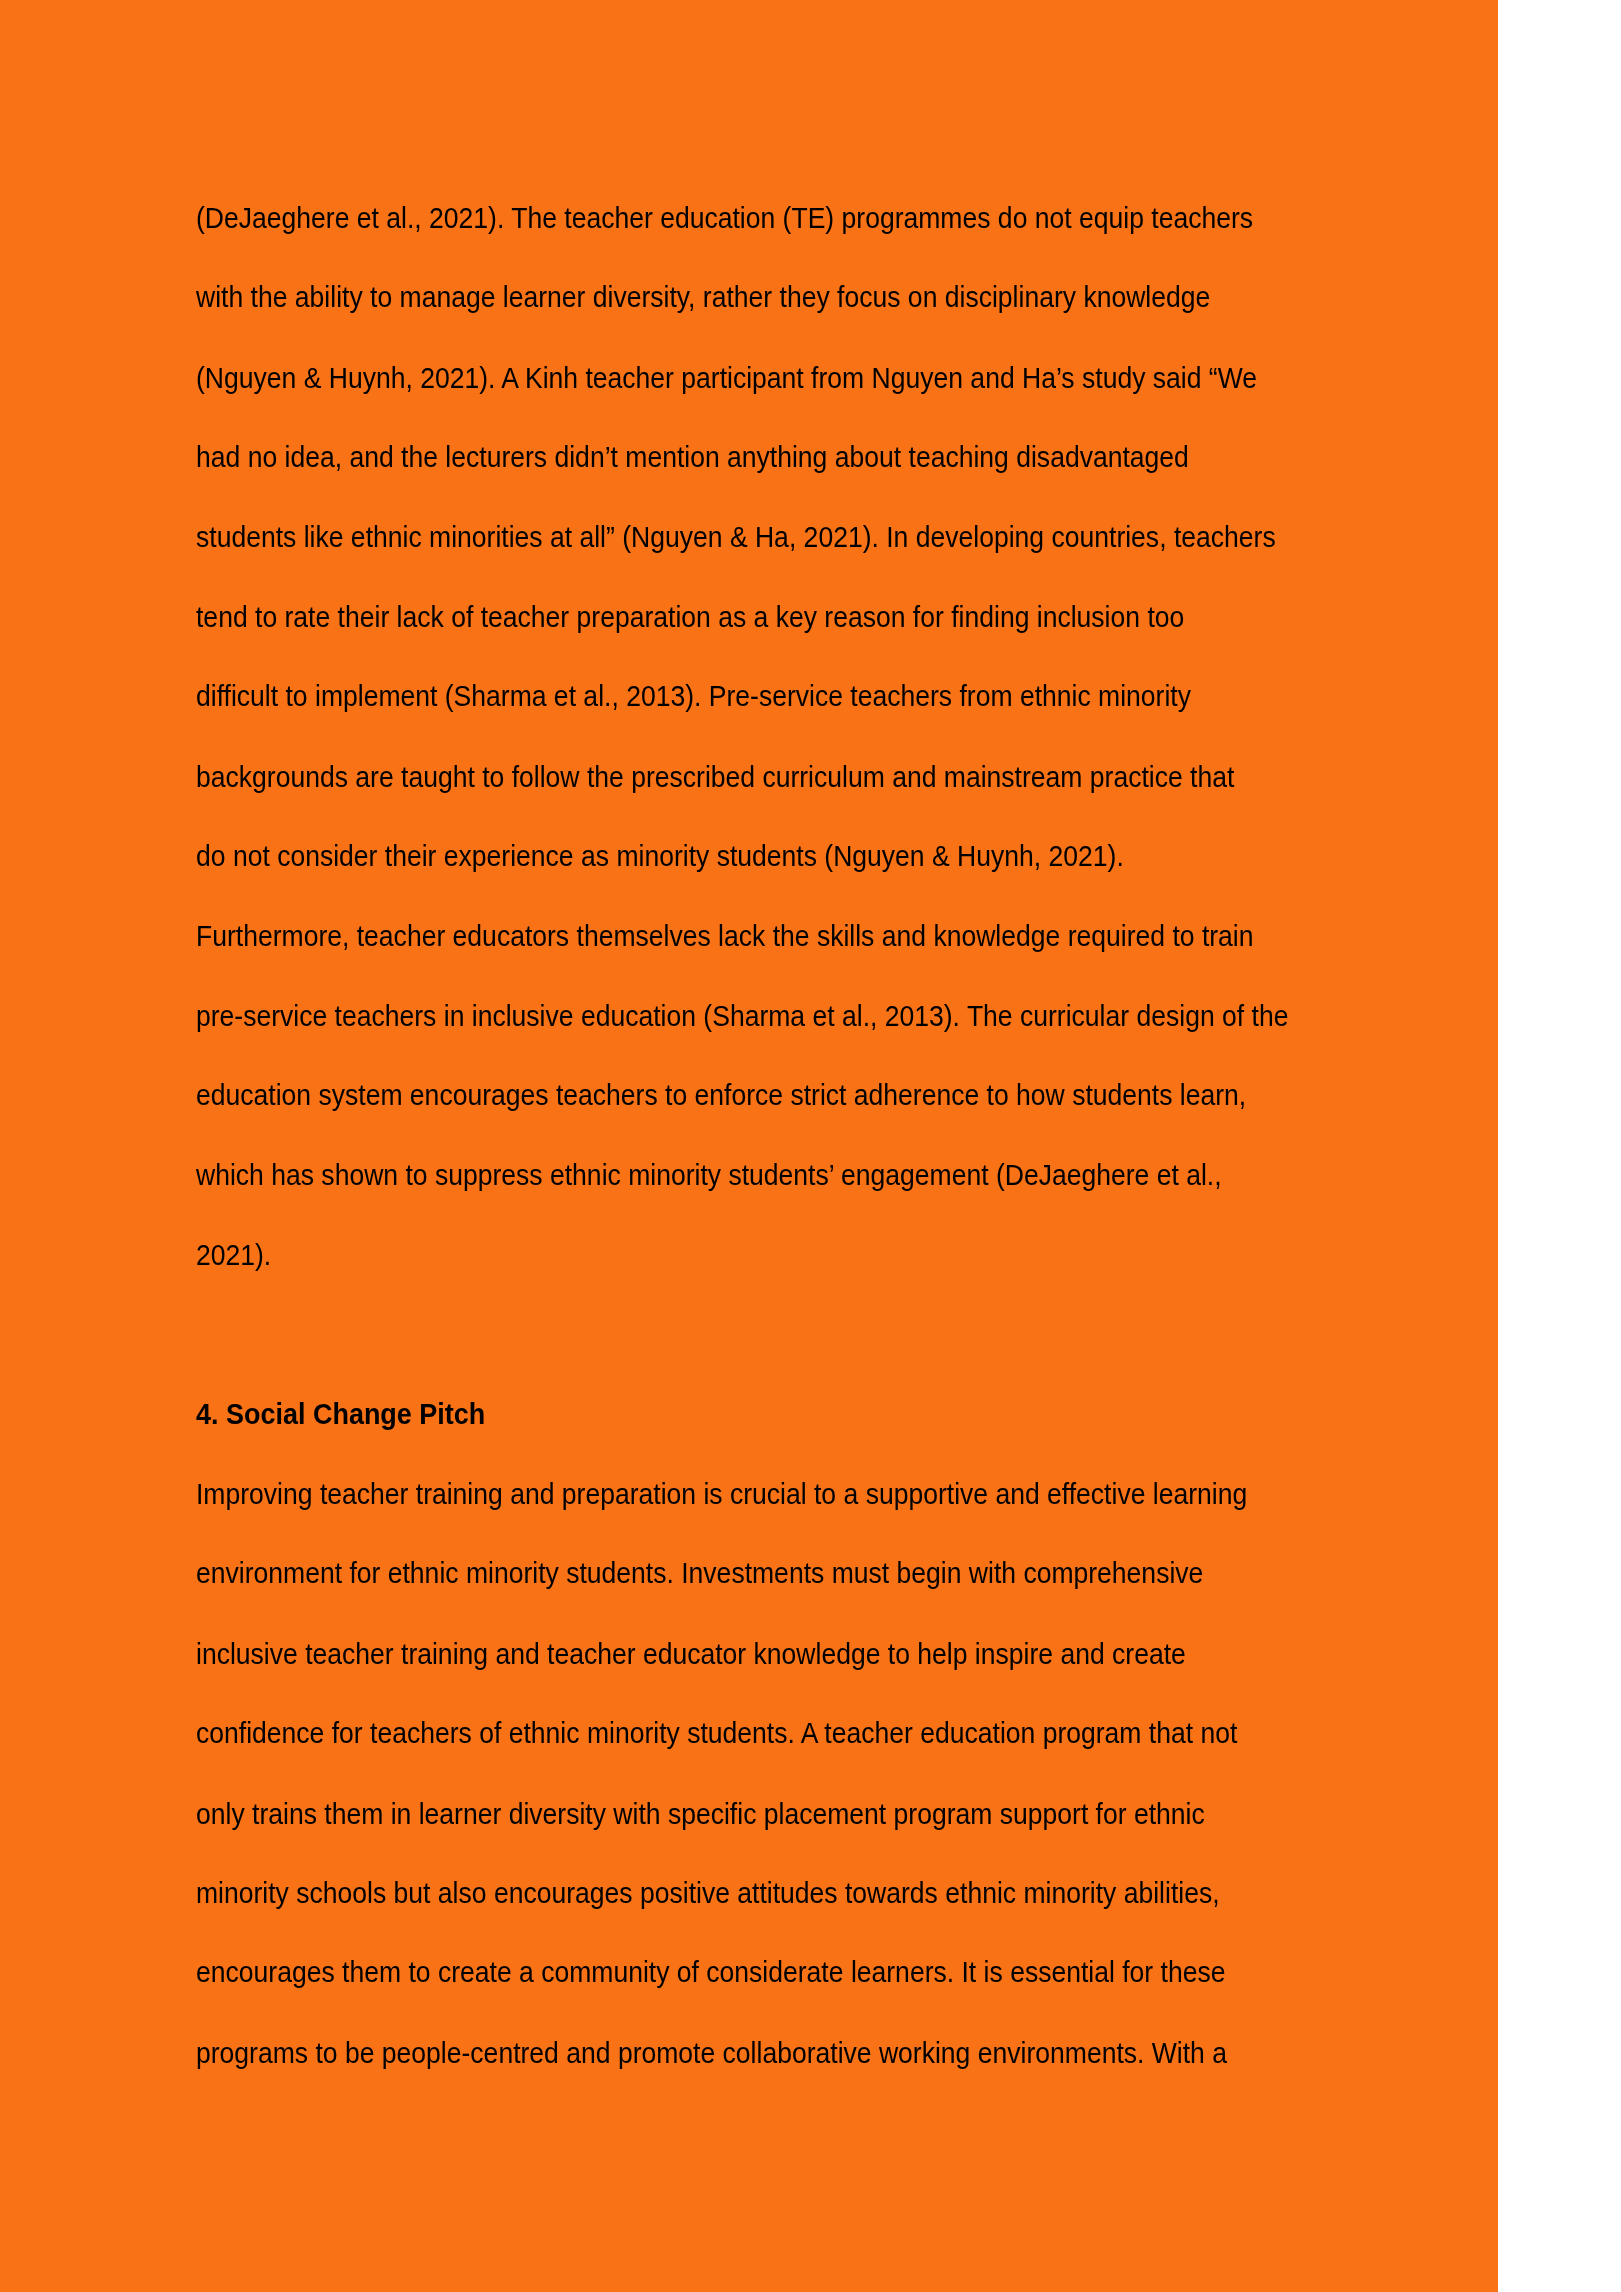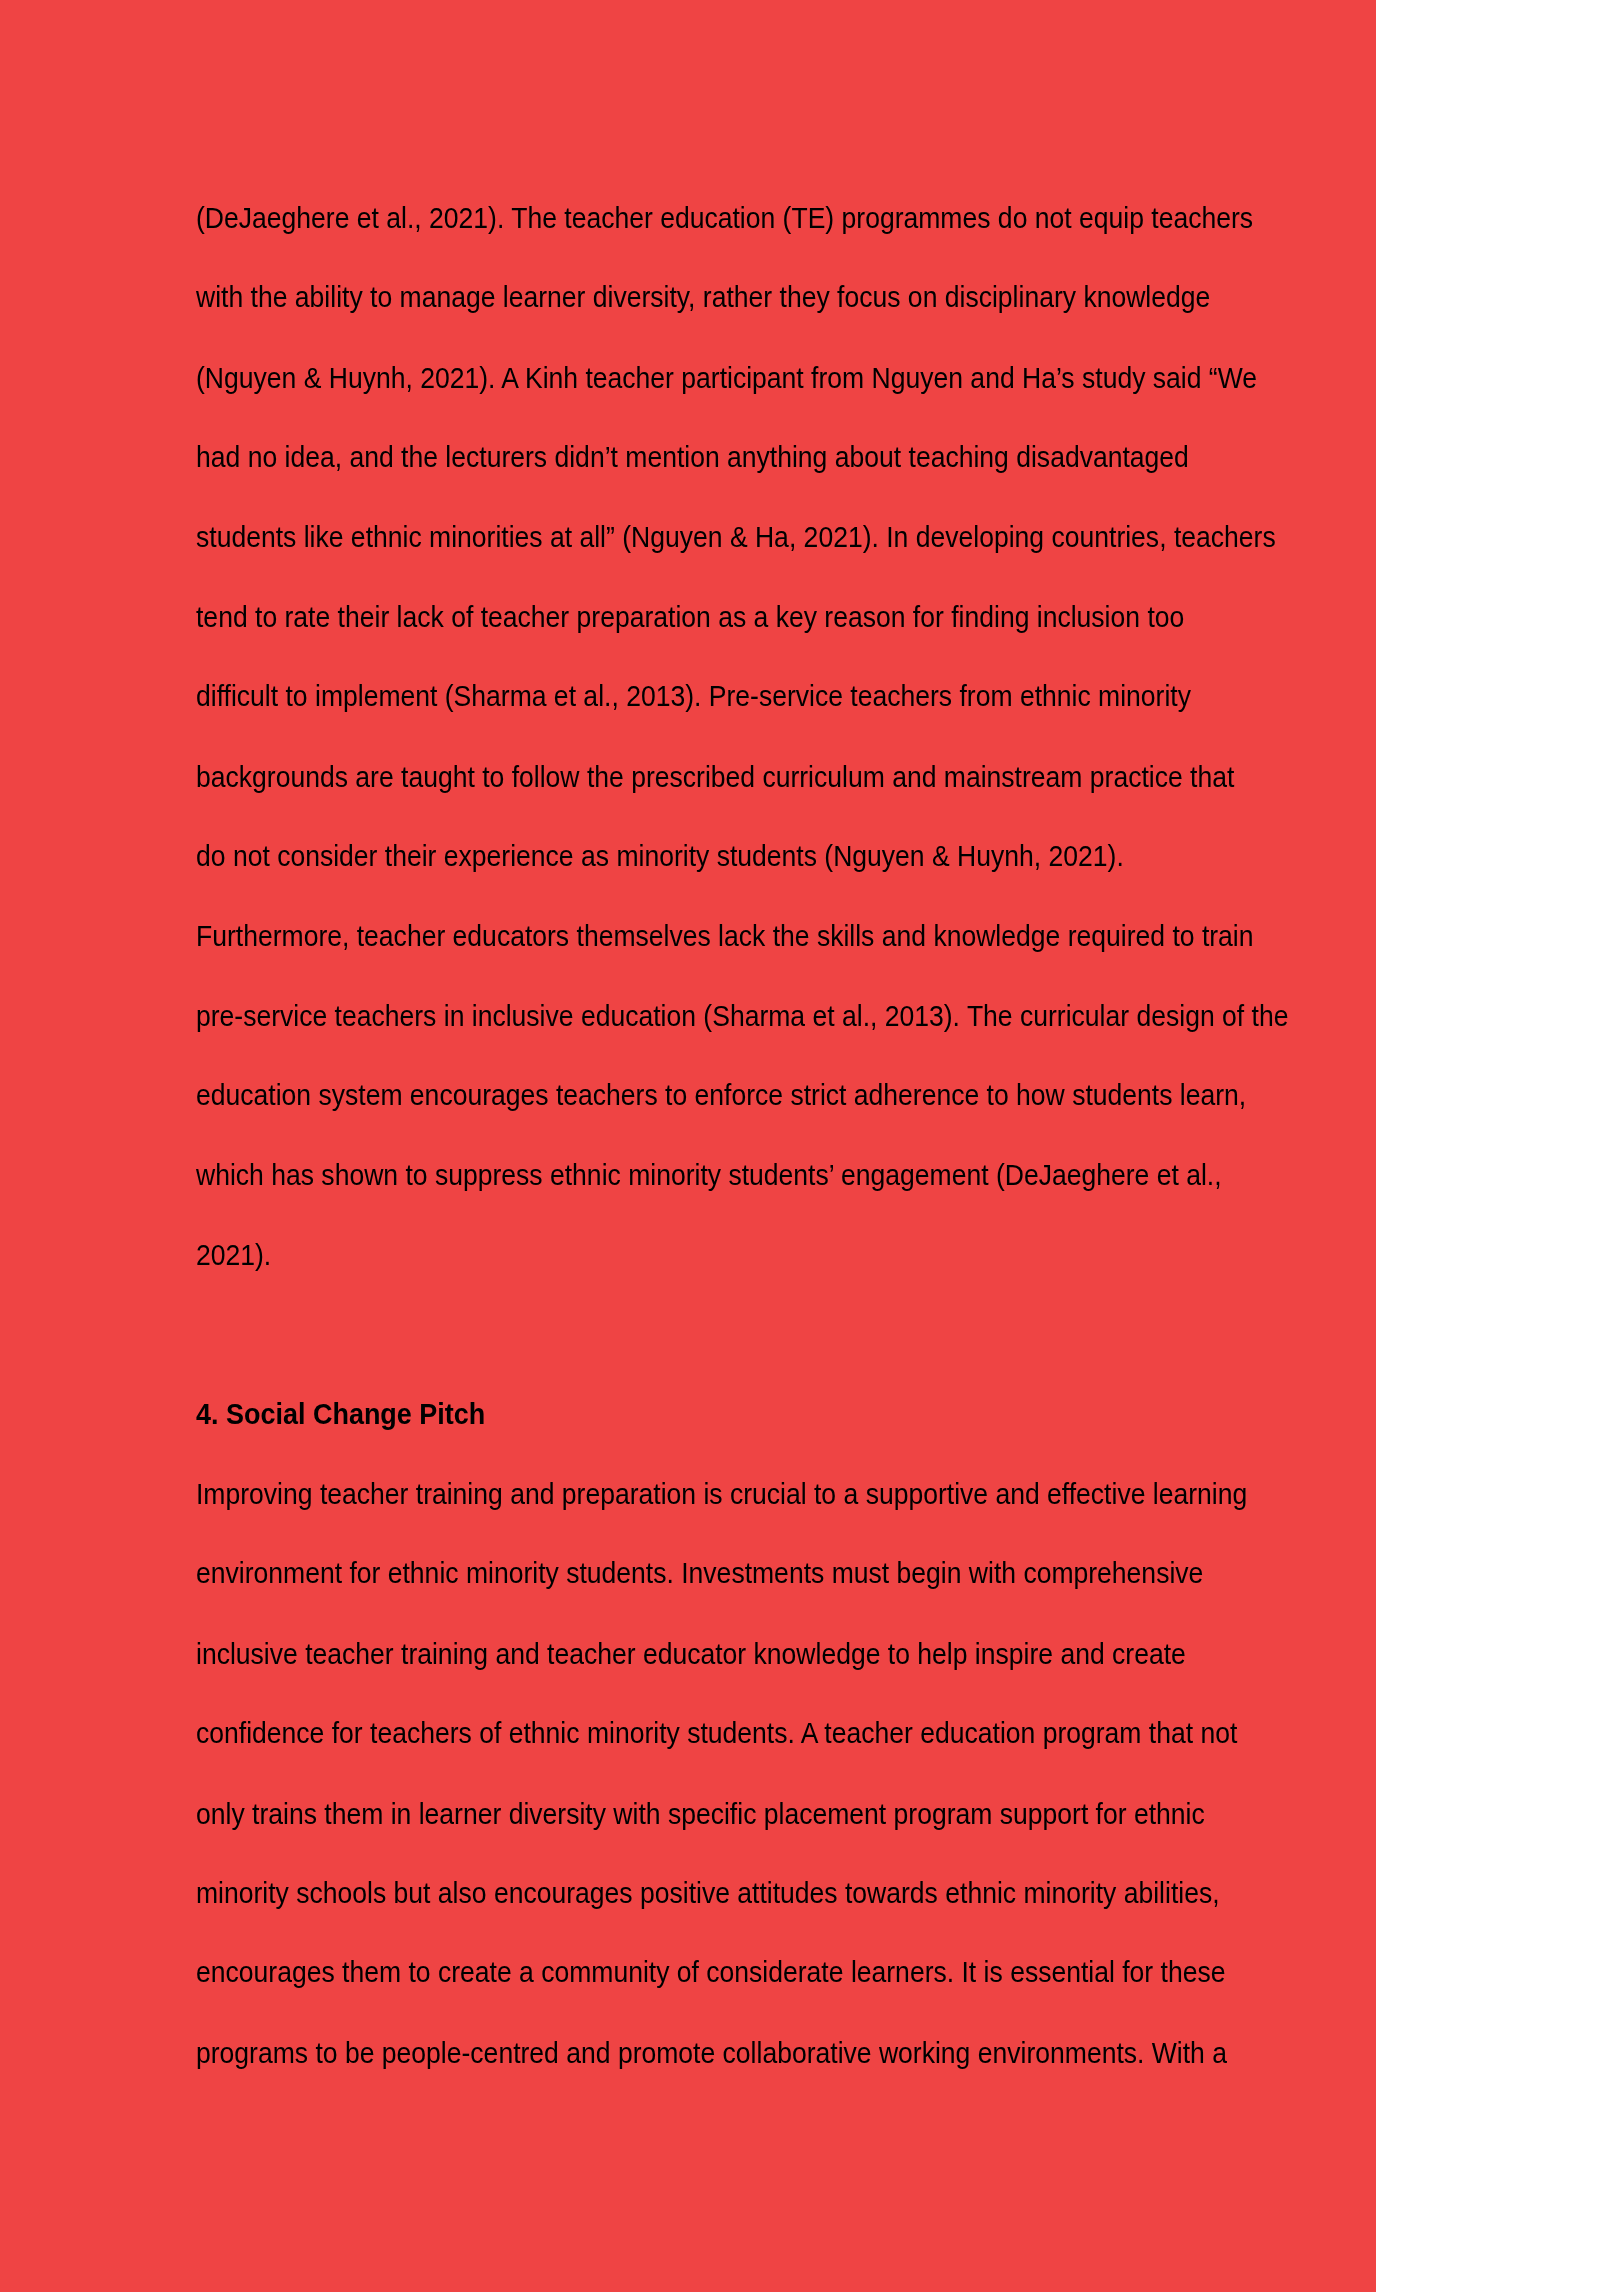--- a/index.html
+++ b/index.html
@@ -11,23 +11,23 @@
       width: 1621px;
       height: 2293px;
       position: relative;
       overflow: hidden;
       font-family: "Liberation Sans", sans-serif;
       color: #000000;
     }
     .page {
       position: absolute;
       left: 0; top: 0;
-      width: 1376px;
+      width: 1498px;
       height: 2293px;
-      background: #ef4444;
+      background: #f97316;
     }
     .text-block {
       position: absolute;
       left: 196px;
       top: 0;
       width: 1235px;
     }
     .line {
       position: absolute;
       left: 0;

